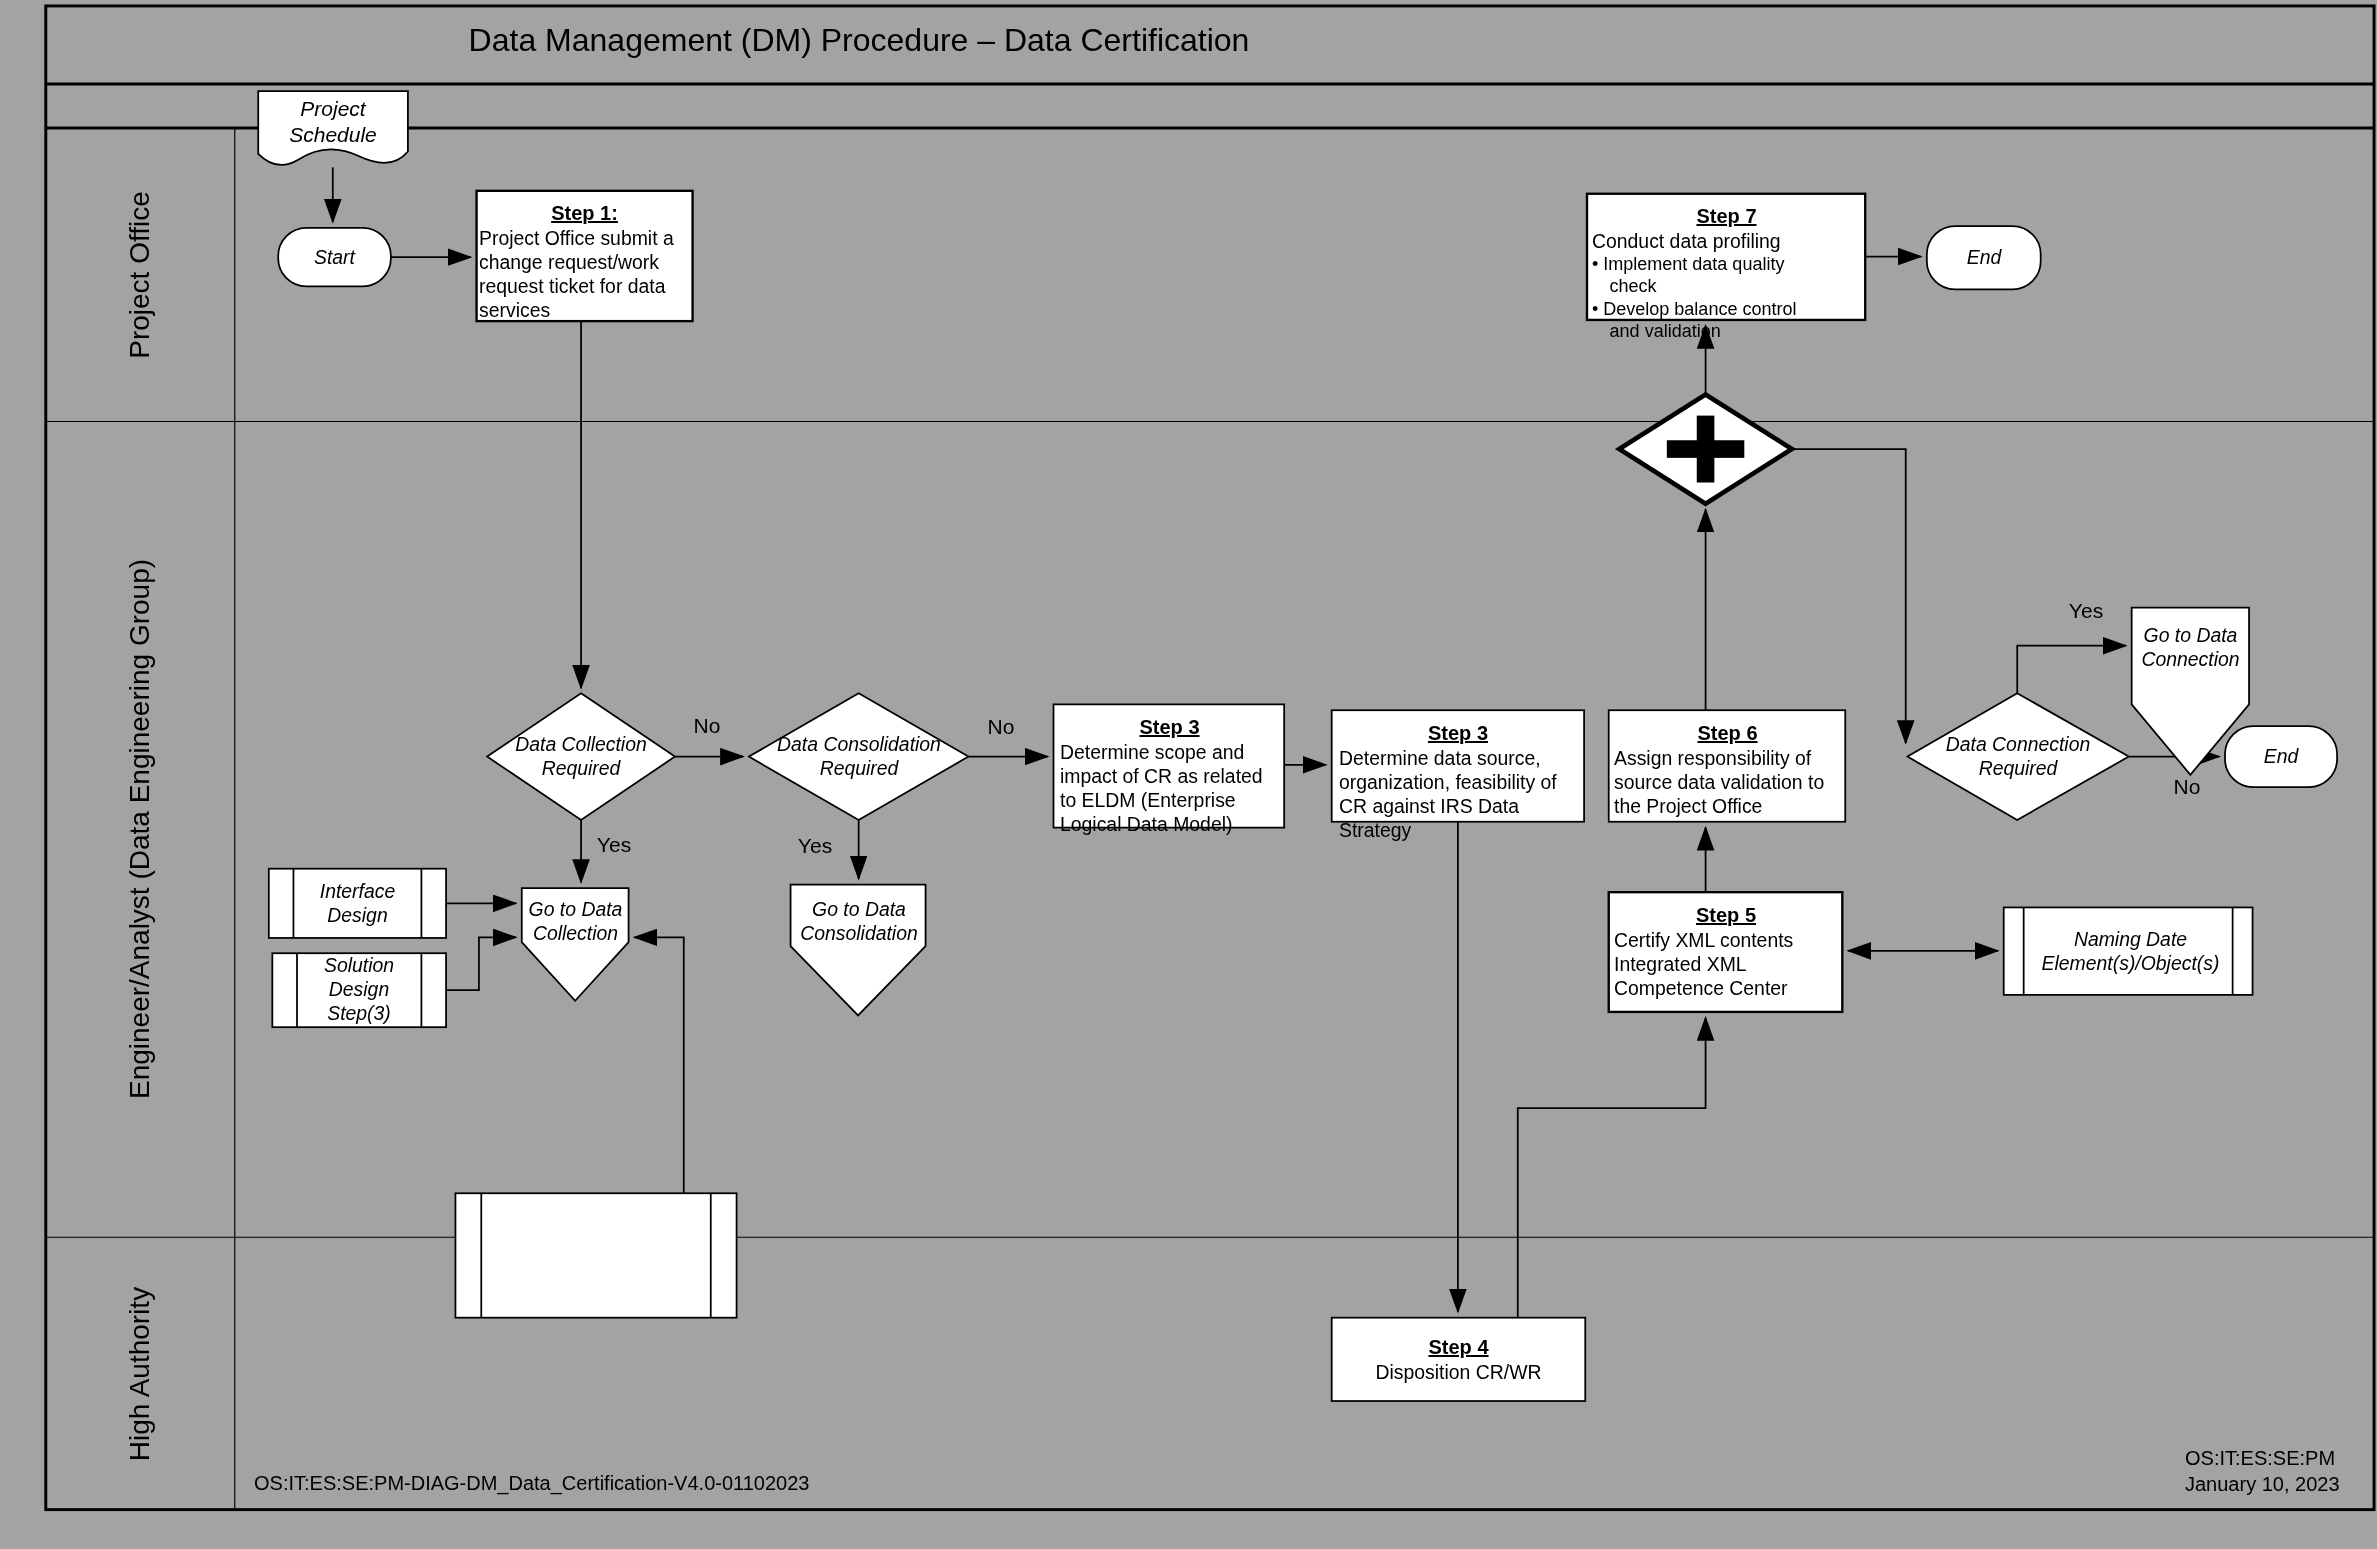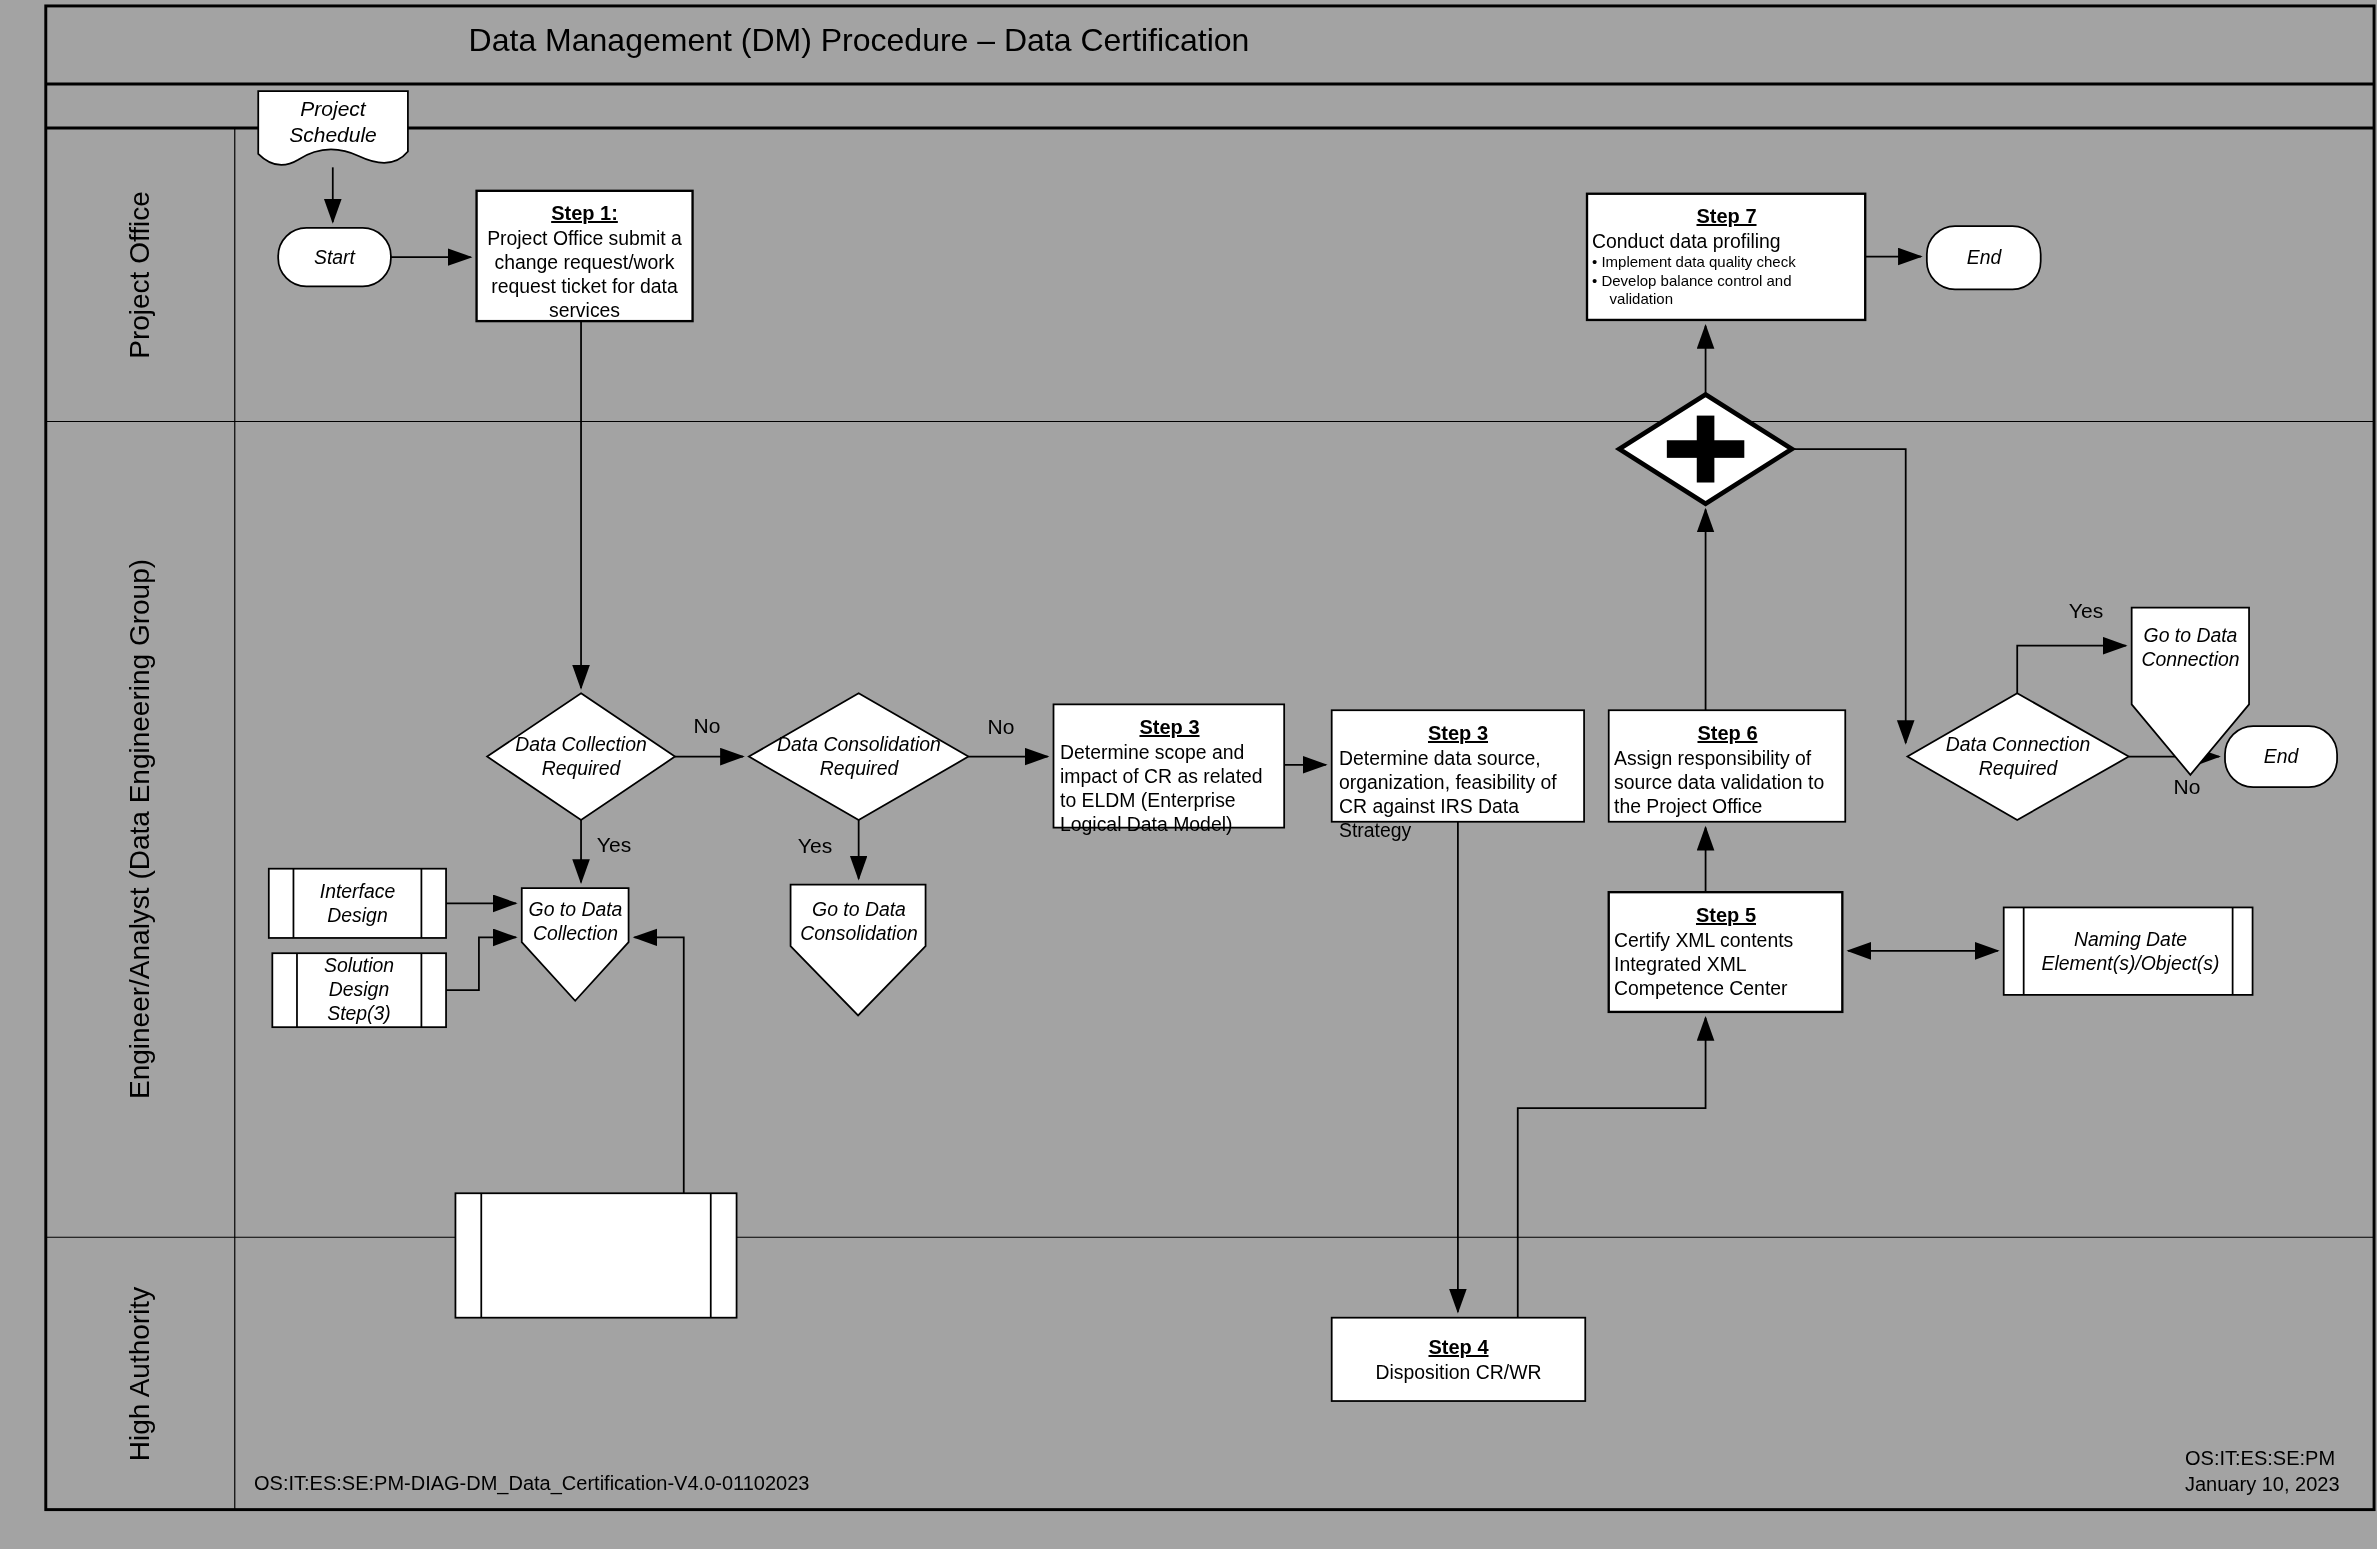--- a/index.html
+++ b/index.html
@@ -11,23 +11,23 @@
     color:#000;
     overflow:hidden;
   }
   #wires{position:absolute;left:0;top:0;}
   .txt{position:absolute;display:flex;align-items:center;justify-content:center;
        text-align:center;line-height:1.22;font-style:italic;}
   .node-font{font-size:19.4px;}
   .stepbox{position:absolute;display:flex;flex-direction:column;align-items:center;
            padding-top:4.7px;box-sizing:border-box;}
   .step-title{font-size:20px;font-weight:bold;text-decoration:underline;text-align:center;}
-  .step-body{font-size:19.4px;line-height:1.24;text-align:center;margin-top:1.2px;}
+  .step-body{font-size:19.4px;line-height:1.24;margin-top:1.2px;}
   .step-body.l{text-align:left;align-self:flex-start;}
-  .bullet{font-size:15px;line-height:1.24;text-align:left;align-self:flex-start;
+  .bullet{font-size:18px;line-height:1.24;text-align:left;align-self:flex-start;
           padding-left:17.6px;text-indent:-17.6px;}
   .lane-label{position:absolute;white-space:nowrap;font-size:28px;
               transform:translate(-50%,-50%) rotate(-90deg);}
   .edge-label{position:absolute;font-size:21px;transform:translate(-50%,-50%);white-space:nowrap;}
   #title{position:absolute;left:46px;top:22px;width:1626px;text-align:center;font-size:32px;}
   #footer-left{position:absolute;left:254px;top:1472px;font-size:20px;}
   #footer-right{position:absolute;left:2185px;top:1446px;font-size:20px;line-height:1.28;text-align:left;}
 </style>
 </head>
 <body>

